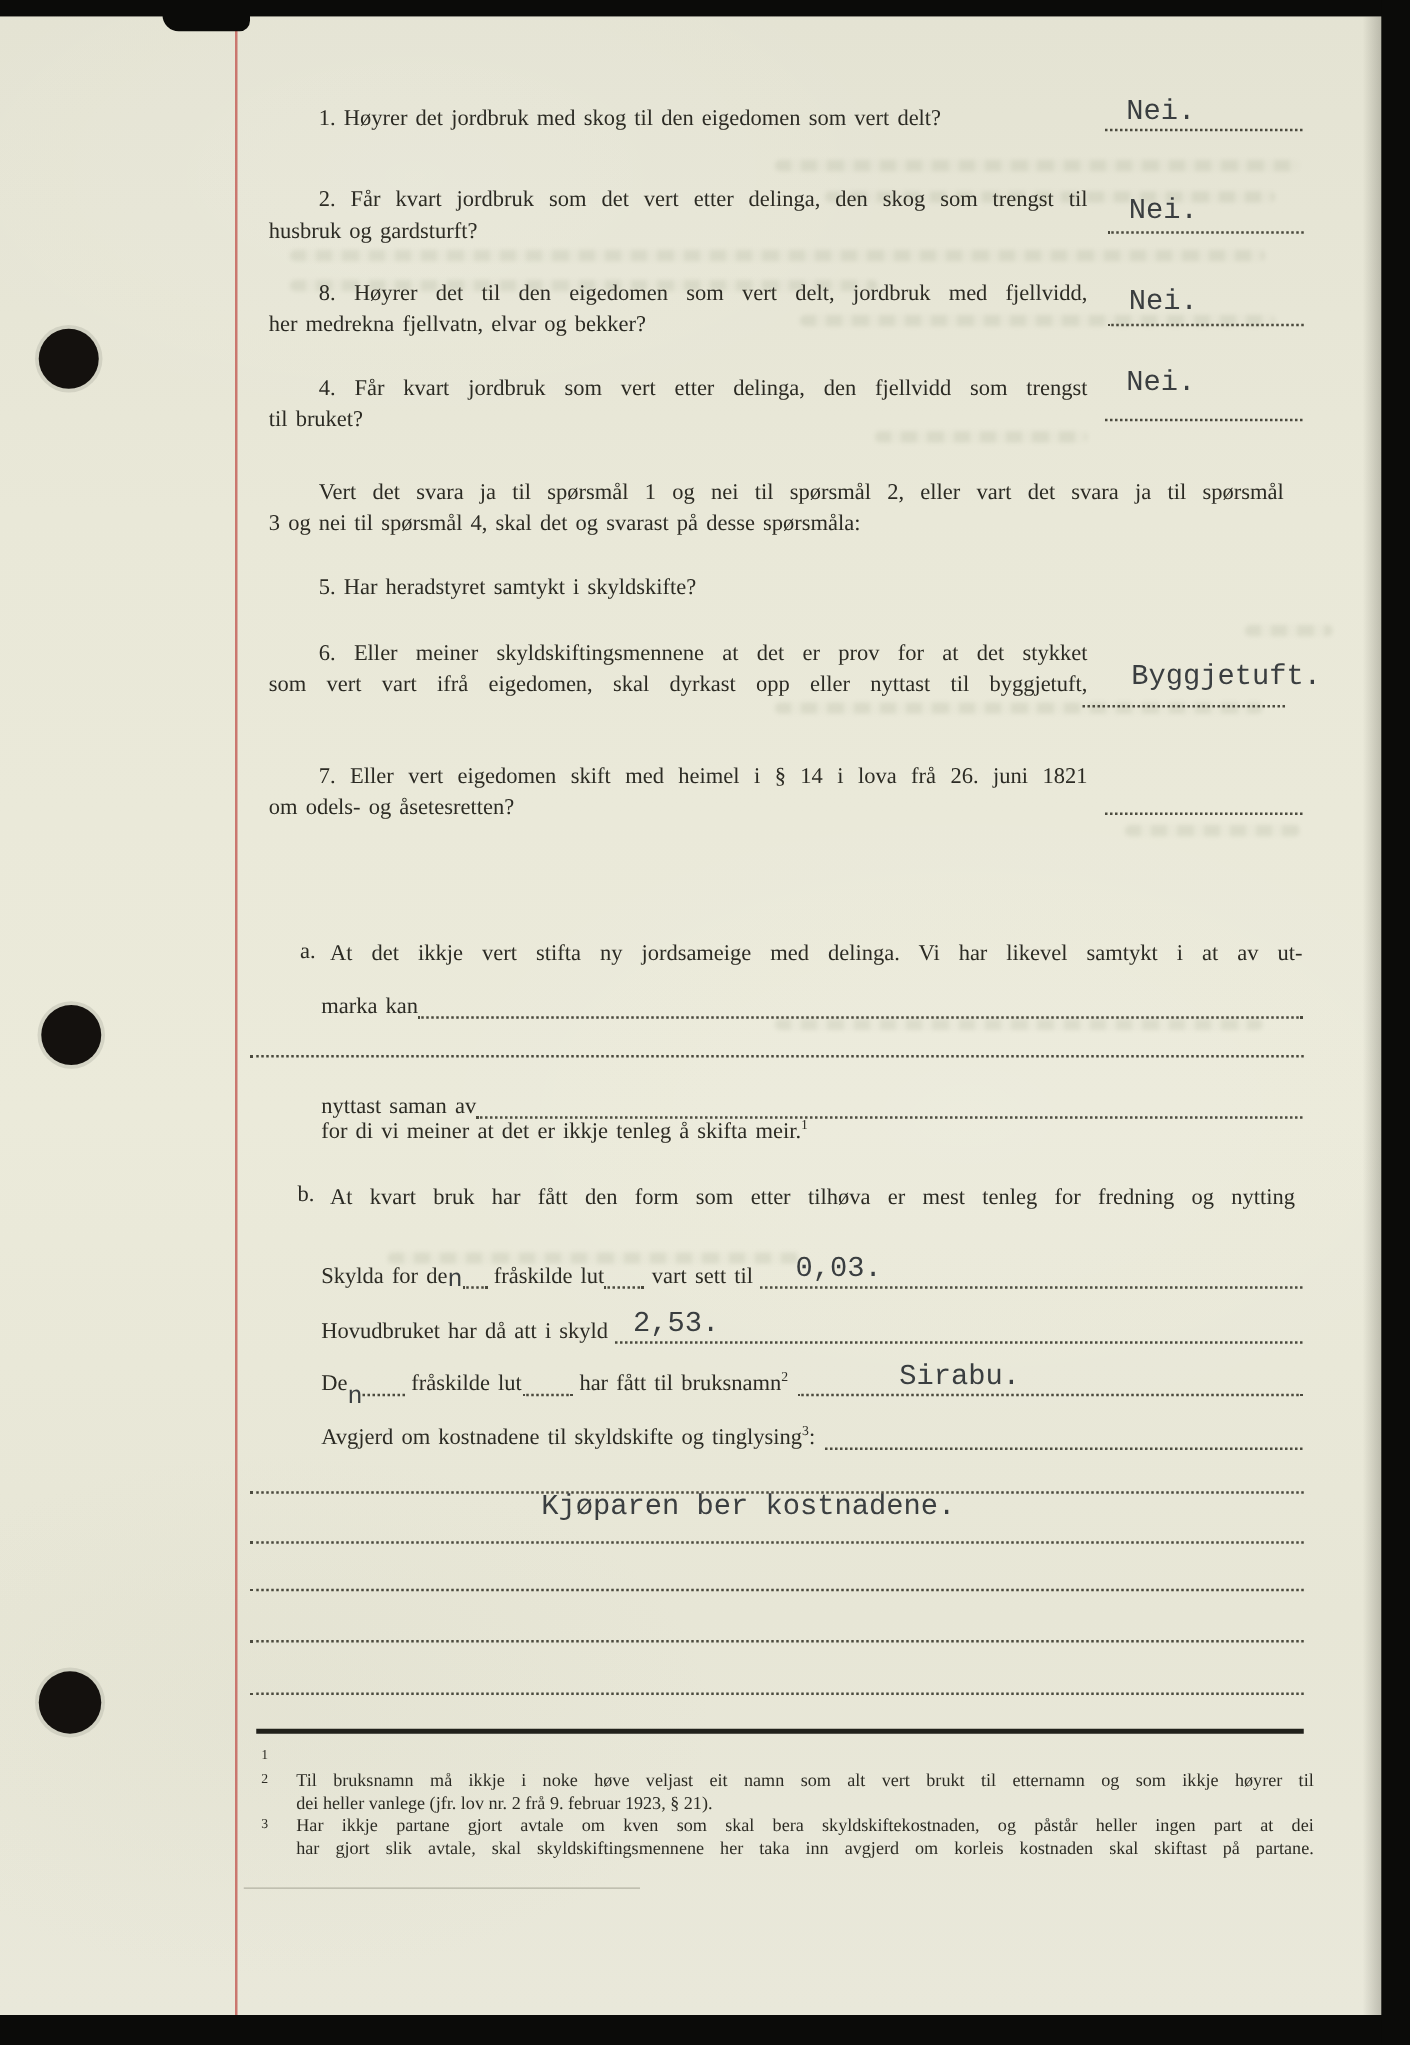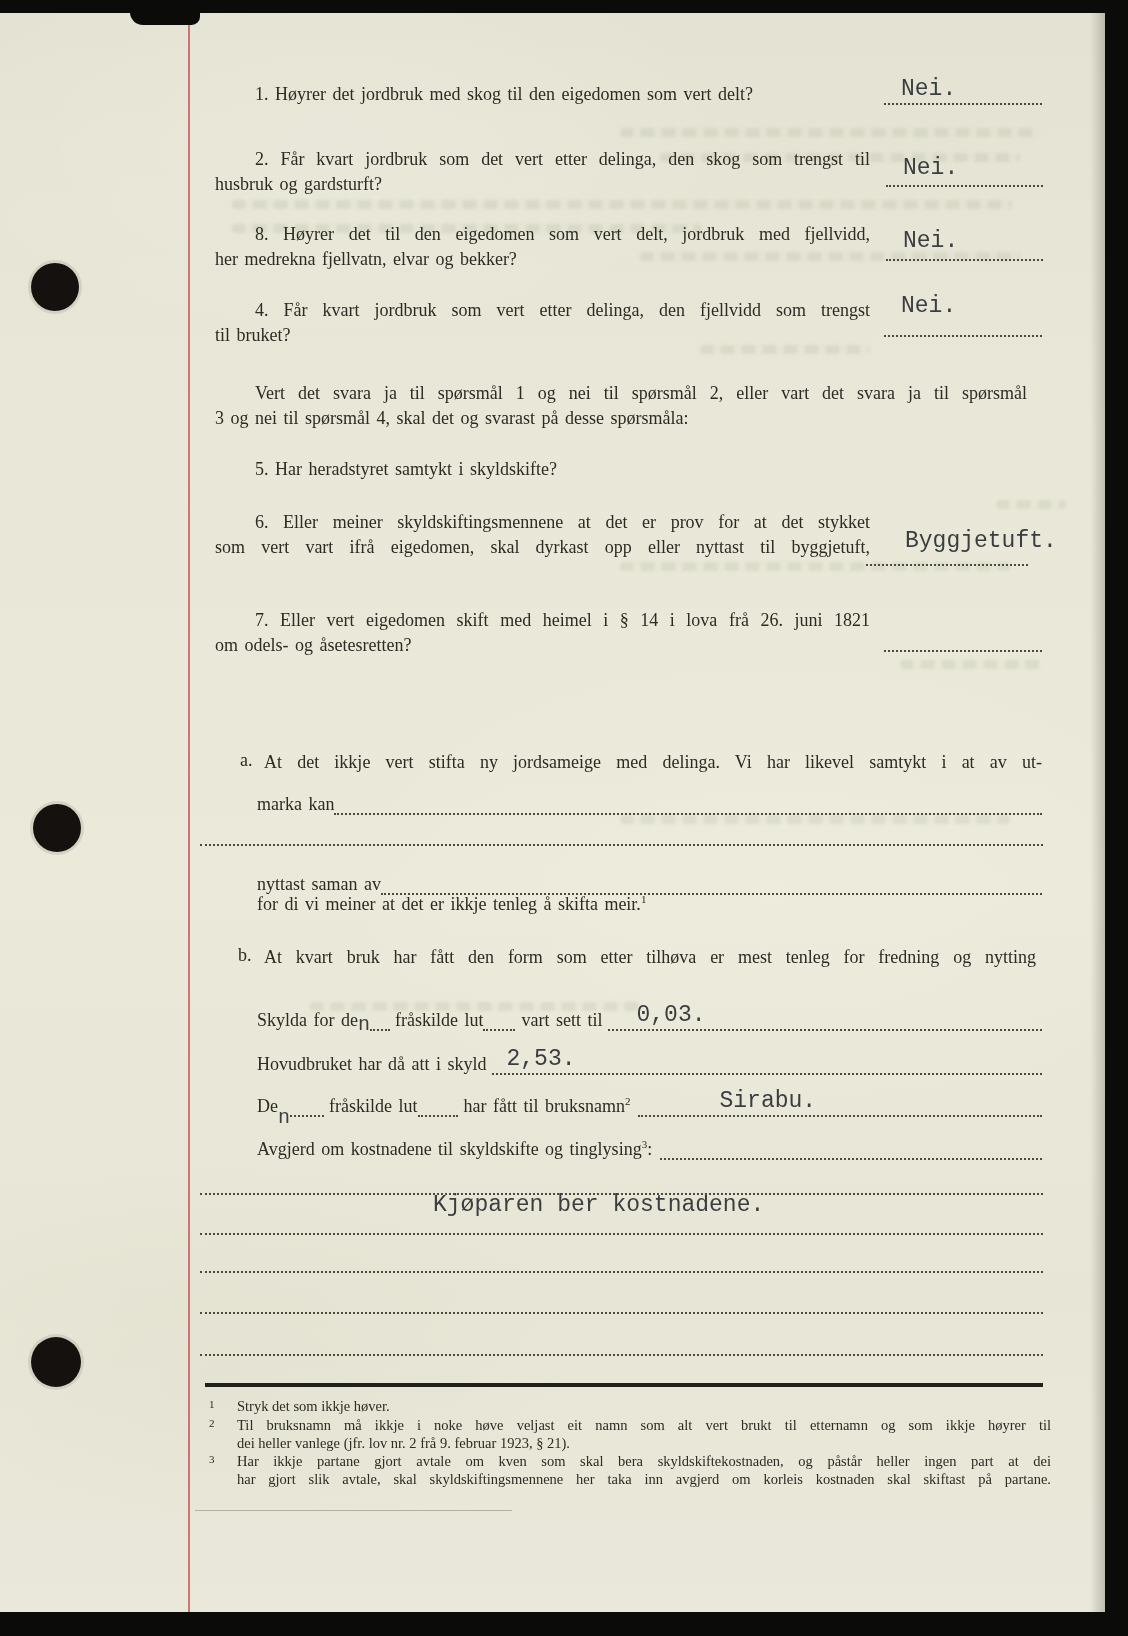--- a/index.html
+++ b/index.html
@@ -186,23 +186,20 @@
   <div class="dotline" style="left:200px;top:1193px;width:843px;"></div>
 
   <div class="dotline" style="left:200px;top:1233px;width:843px;"></div>
   <div class="dotline" style="left:200px;top:1271px;width:843px;"></div>
   <div class="dotline" style="left:200px;top:1312px;width:843px;"></div>
   <div class="dotline" style="left:200px;top:1354px;width:843px;"></div>
 
   <div class="rule"></div>
 
   <div class="fnm" style="top:1398px;">1</div>
-  <div class="fn" style="top:1397px;">
-    <div>Stryk det som ikkje høver.</div>
-  </div>
 
   <div class="fnm" style="top:1417px;">2</div>
   <div class="fn" style="top:1416px;">
     <div class="jl">Til bruksnamn må ikkje i noke høve veljast eit namn som alt vert brukt til etternamn og som ikkje høyrer til</div>
     <div>dei heller vanlege (jfr. lov nr. 2 frå 9. februar 1923, § 21).</div>
   </div>
 
   <div class="fnm" style="top:1453px;">3</div>
   <div class="fn" style="top:1452px;">
     <div class="jl">Har ikkje partane gjort avtale om kven som skal bera skyldskiftekostnaden, og påstår heller ingen part at dei</div>

